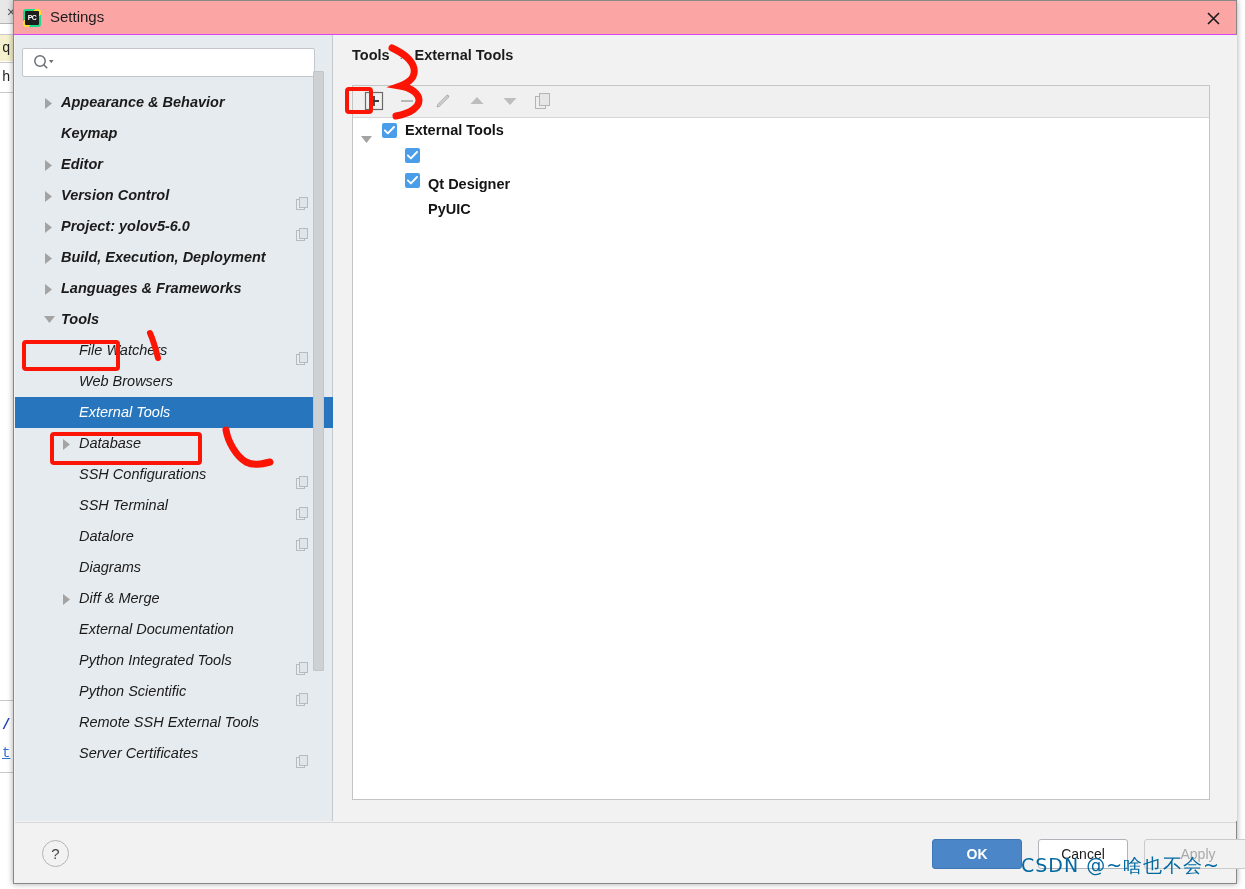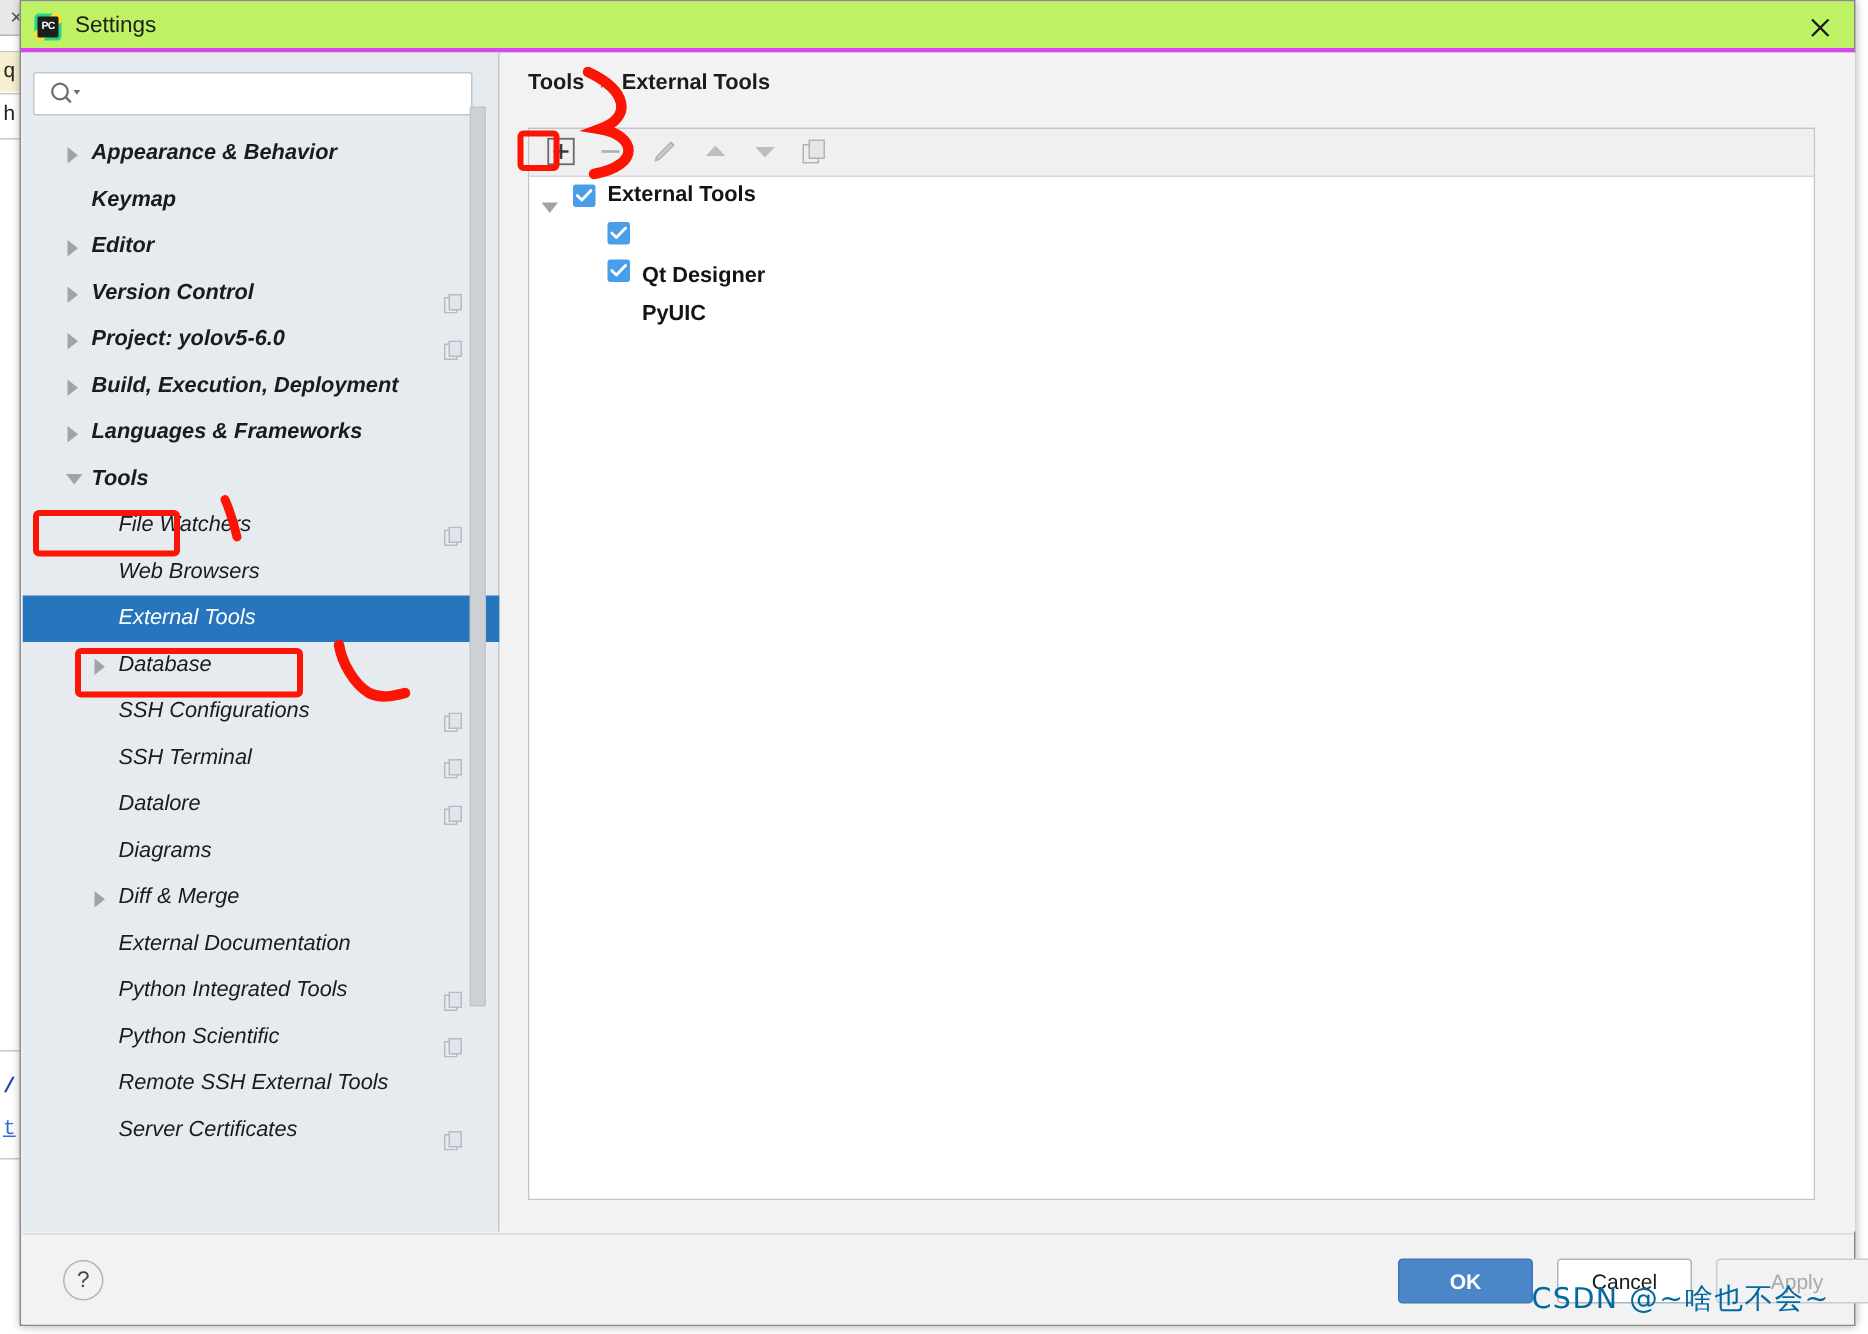--- a/index.html
+++ b/index.html
@@ -35,22 +35,22 @@
 
   
   #settings-dialog {
     position: absolute; left: 13px; top: 0px;
     width: 1224px; height: 884px;
     background: #f2f2f2;
     border: 1px solid #888888;
     box-shadow: 0 0 6px rgba(0,0,0,.35);
   }
   #titlebar {
-    position: relative; height: 34px; background: #bef264;
-    border-bottom: 3px solid #d946ef;
+    position: relative; height: 34px; background: #fca5a5;
+    border-bottom: 1px solid #d946ef;
   }
   #app-icon {
     position: absolute; left: 9px; top: 8px; width: 18px; height: 18px;
     border-radius: 3px;
     background: linear-gradient(135deg,#21d789 0%,#21d789 34%,#ffdc32 34%,#ffdc32 66%,#21d789 66%);
     overflow: hidden;
   }
   #app-icon .inner {
     position: absolute; left: 2px; top: 2px; width: 14px; height: 14px;
     background: #1d1d1d; border-radius: 1px;

